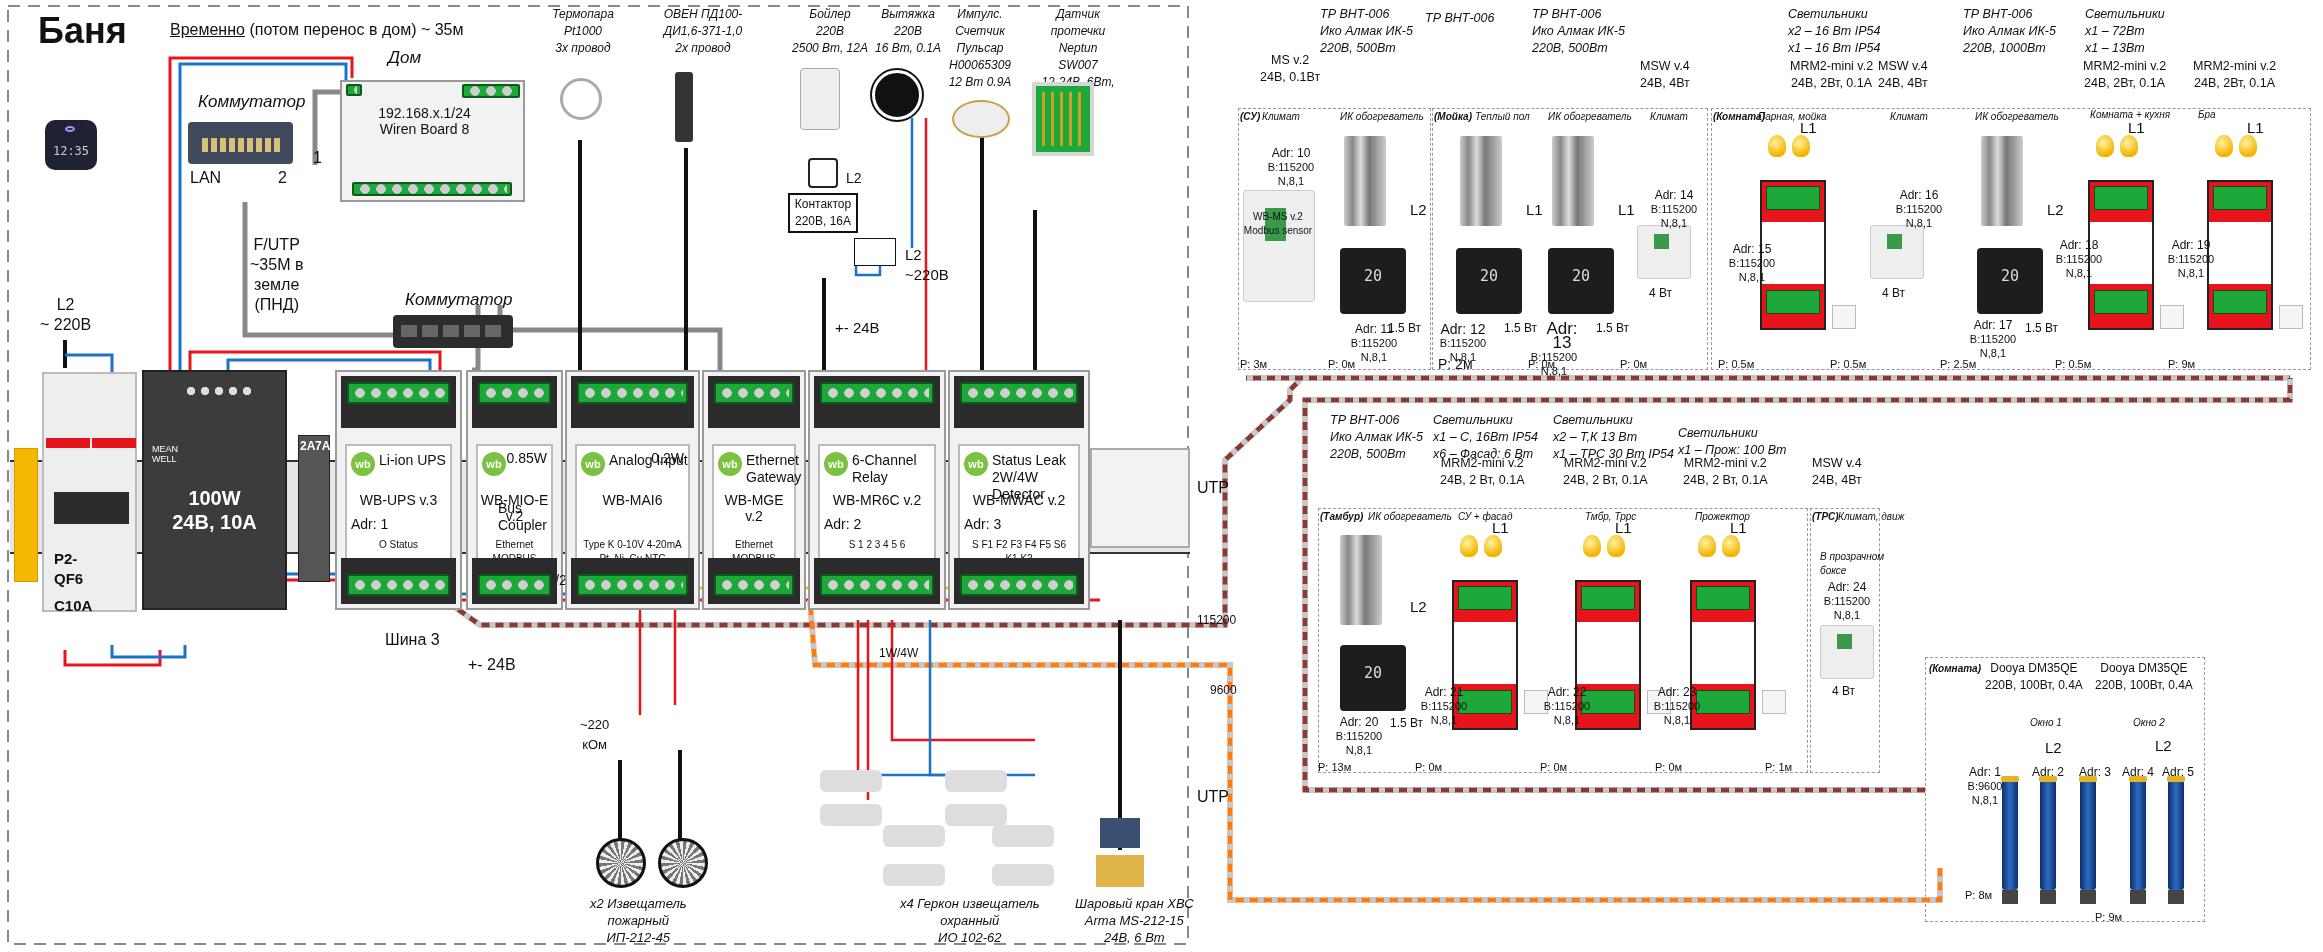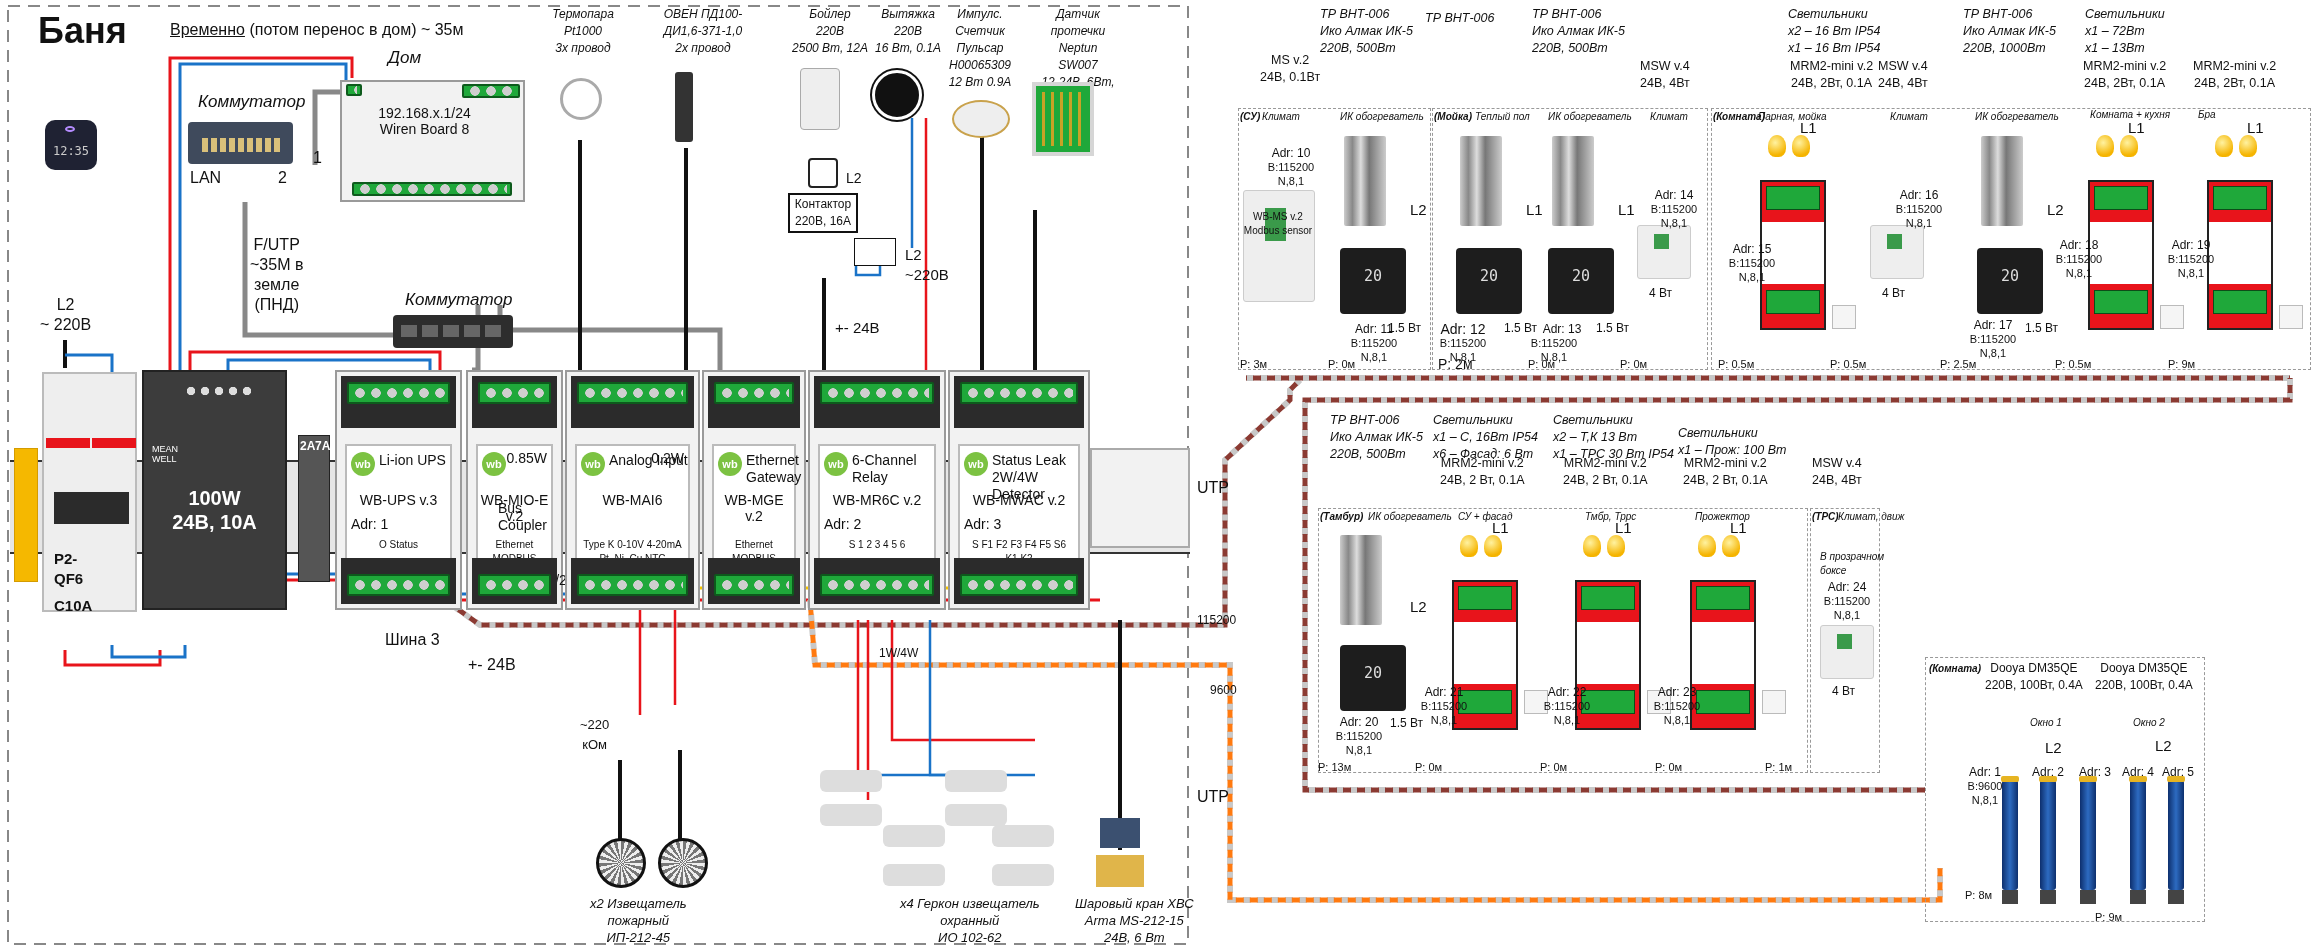--- a/index.html
+++ b/index.html
@@ -399,21 +399,21 @@
       <div class="disp">20</div>
     </div>
     <div class="ir" style="left:1460px;top:136px;width:42px;height:90px;"></div>
     <div class="lbl-sm c" style="left:1434px;top:322px;width:58px;font-size:11px;line-height:14px;"><div style="font-size:14px;">Adr: 12</div><div>B:115200</div><div>N,8,1</div></div>
     <div class="lbl-sm" style="left:1504px;top:320px;">1.5 Вт</div>
     <div class="lbl" style="left:1526px;top:200px;font-size:15px;">L1</div>
     <div class="thermo" style="left:1548px;top:248px;width:66px;height:66px;">
       <div class="disp">20</div>
     </div>
     <div class="ir" style="left:1552px;top:136px;width:42px;height:90px;"></div>
-    <div class="lbl-sm c" style="left:1525px;top:322px;width:58px;font-size:11px;line-height:14px;"><div style="font-size:12px;padding-left:16px;">Adr: 13</div><div>B:115200</div><div>N,8,1</div></div>
+    <div class="lbl-sm c" style="left:1525px;top:322px;width:58px;font-size:11px;line-height:14px;"><div style="font-size:17px;padding-left:16px;">Adr: 13</div><div>B:115200</div><div>N,8,1</div></div>
     <div class="lbl-sm" style="left:1596px;top:320px;">1.5 Вт</div>
     <div class="lbl" style="left:1618px;top:200px;font-size:15px;">L1</div>
     <div class="msw" style="left:1637px;top:225px;width:52px;height:52px;"></div>
     <div class="lbl-sm c" style="left:1645px;top:188px;width:58px;font-size:11px;line-height:14px;"><div style="font-size:12px;">Adr: 14</div><div>B:115200</div><div>N,8,1</div></div>
     <div class="lbl-sm" style="left:1649px;top:285px;">4 Вт</div>
     <div class="mrm" style="left:1760px;top:180px;width:66px;height:150px;">
       <div class="t1"></div>
       <div class="mid"></div>
       <div class="w">2W</div>
       <div class="t2"></div>

